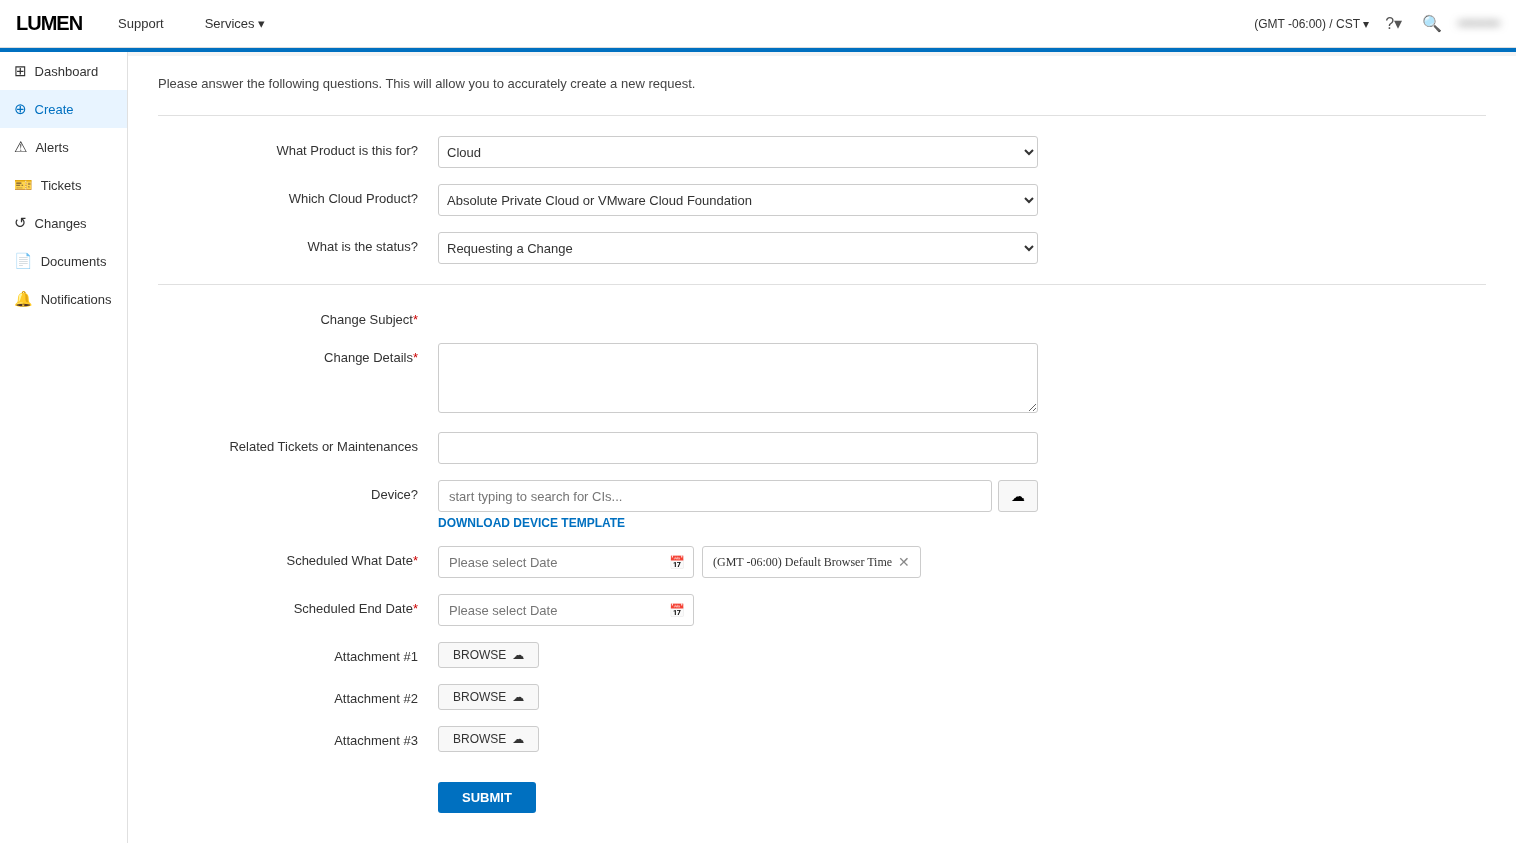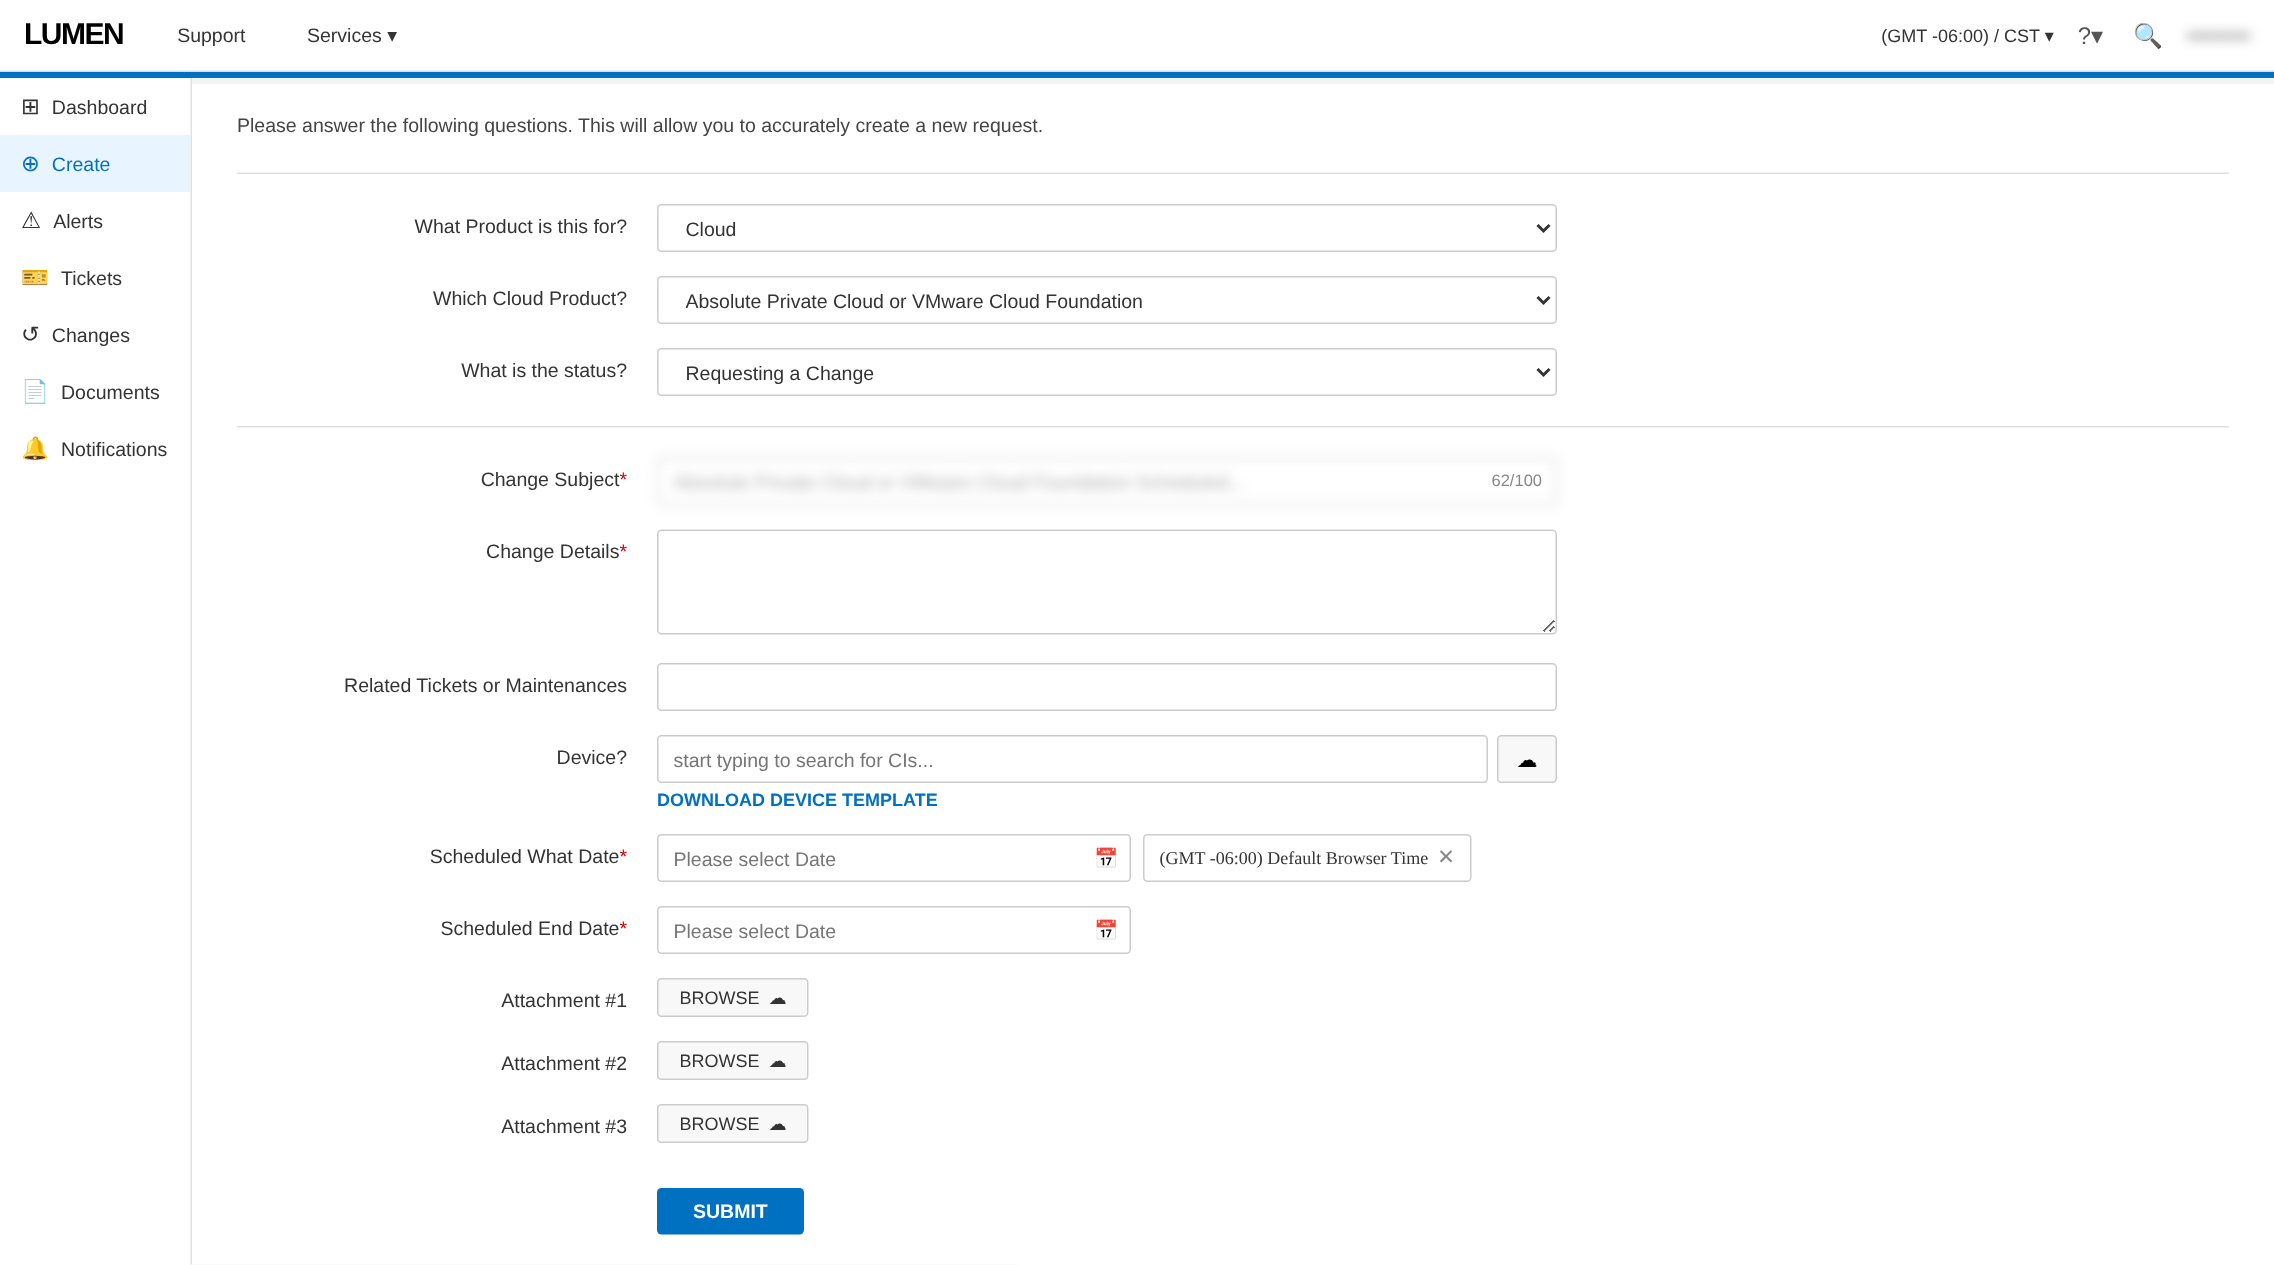--- a/index.html
+++ b/index.html
@@ -127,21 +127,21 @@
       font-size: 13px;
       color: #333;
     }
     .form-label .required { color: #cc0000; }
     .form-control {
       flex: 1;
       max-width: 600px;
     }
     .form-control select {
       width: 100%;
-      padding: 6px 14px;
+      padding: 6px 4px;
       border: 1px solid #ccc;
       border-radius: 3px;
       font-size: 13px;
       background: #fff;
       appearance: auto;
       color: #333;
       height: 32px;
     }
     .form-control select.highlighted {
       border-color: #0070c0;
@@ -223,21 +223,21 @@
     }
 
     
     .date-row {
       display: flex;
       align-items: center;
       gap: 8px;
     }
     .date-input-wrapper {
       position: relative;
-      width: 316px;
+      width: 256px;
     }
     .date-input-wrapper input {
       width: 100%;
       padding: 6px 10px;
       border: 1px solid #ccc;
       border-radius: 3px;
       font-size: 13px;
       height: 32px;
       color: #aaa;
     }
@@ -396,26 +396,20 @@
       </select>
     </div>
   </div>
 
 
   <hr class="section-divider">
 
   <div class="form-row">
     <div class="form-label">
       <span>Change Subject</span><span class="required">*</span>
-    </div>
-    <div class="form-control">
-      <div class="subject-wrapper">
-        <input type="text" class="blurred-text" value="Absolute Private Cloud or VMware Cloud Foundation Scheduled..." style="">
-        <span class="char-count">62/100</span>
-      </div>
     </div>
   </div>
 
   <div class="form-row">
     <div class="form-label">
       <span>Change Details</span><span class="required">*</span>
     </div>
     <div class="form-control">
       <textarea style=""></textarea>
     </div>

